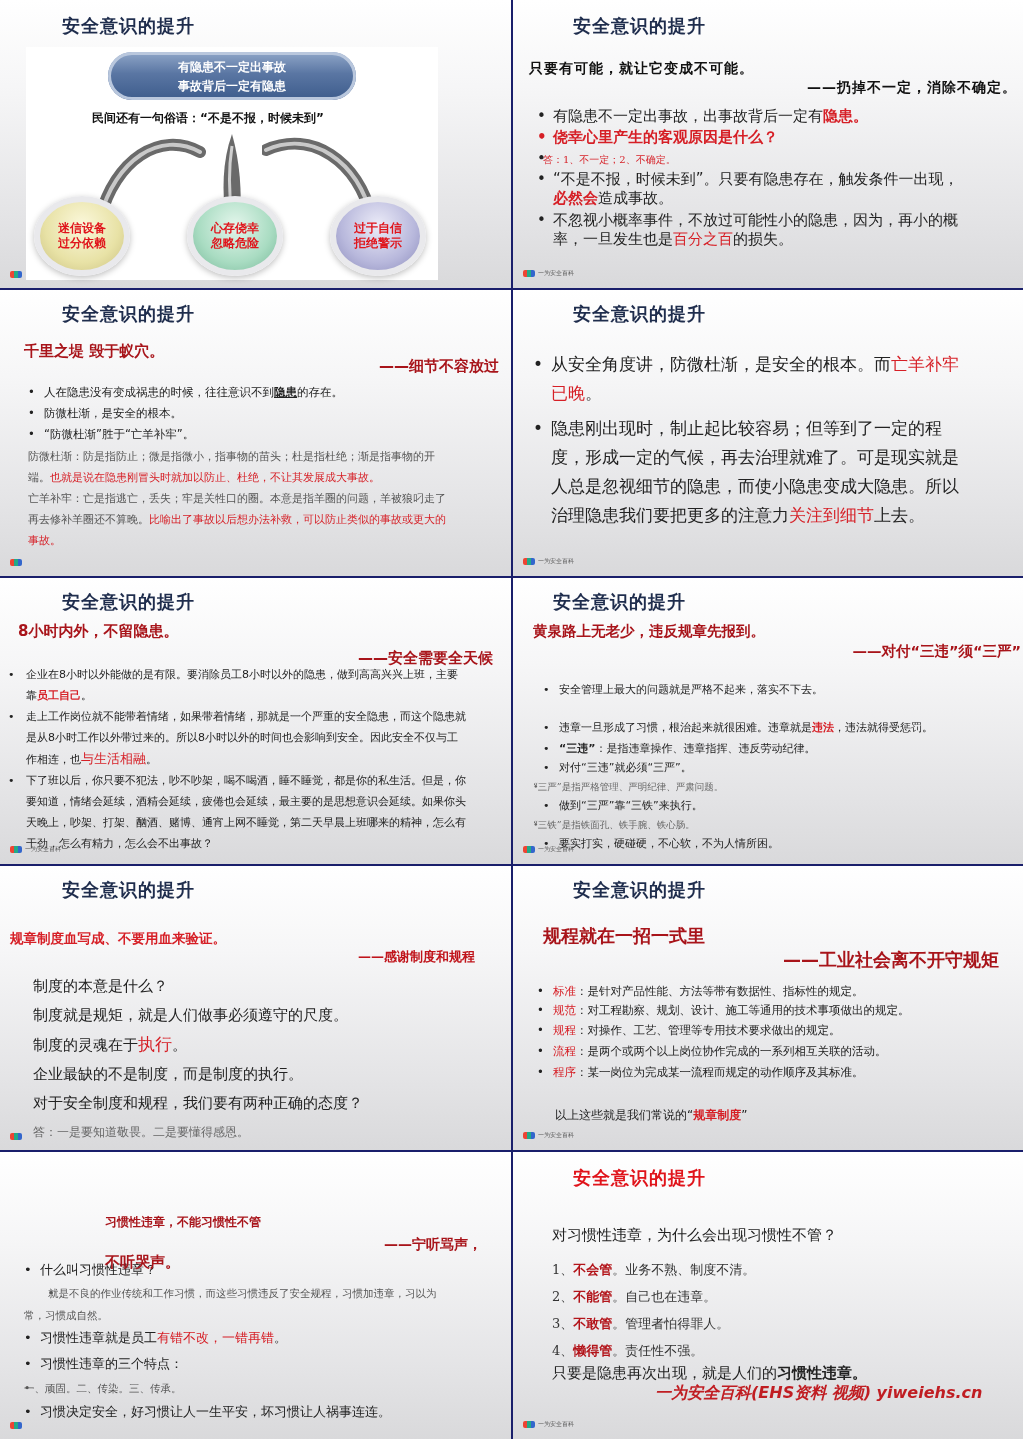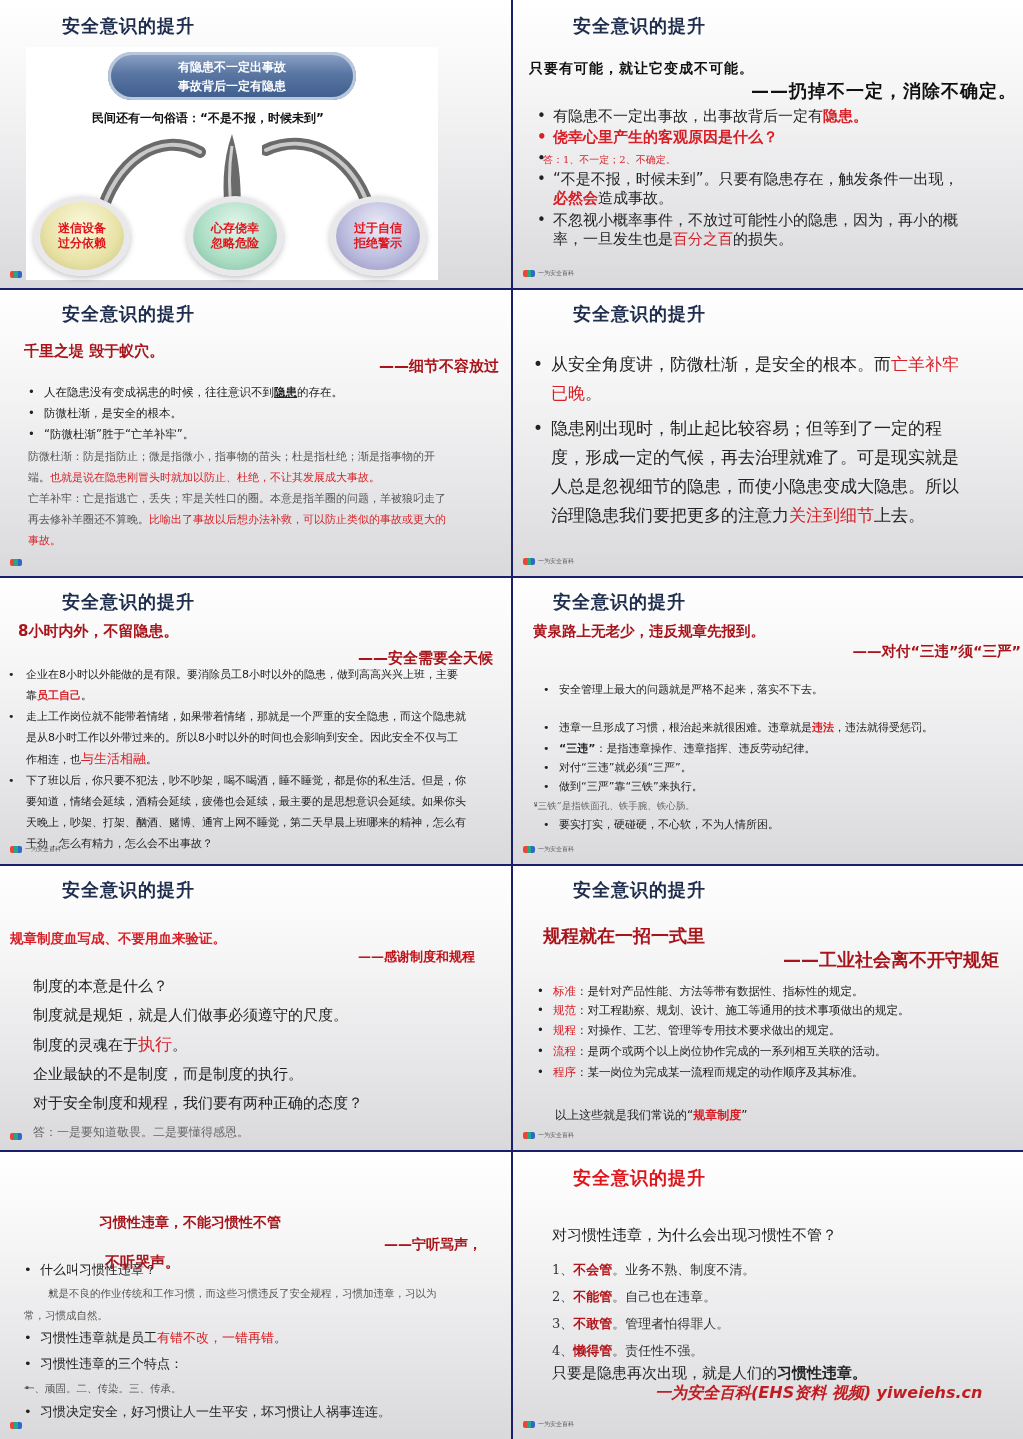--- a/index.html
+++ b/index.html
@@ -79,21 +79,21 @@
         </div>
     </div>
     <div class="footer-logo">
         <span class="mark"></span>
       </div>
   </div>
 
   <div class="slide" style="left:513px;top:0;width:510px;height:288px;">
     <div class="title" style="left:60px;top:14px;">安全意识的提升</div>
     <div style="position:absolute;left:16px;top:60px;font-size:14px;font-weight:bold;color:#111;letter-spacing:1px;">只要有可能，就让它变成不可能。</div>
-    <div style="position:absolute;right:6px;top:79px;font-size:18px;font-weight:bold;color:#111;letter-spacing:1px;">——扔掉不一定，消除不确定。</div>
+    <div style="position:absolute;right:6px;top:79px;font-size:14px;font-weight:bold;color:#111;letter-spacing:1px;">——扔掉不一定，消除不确定。</div>
     <ul class="bul" style="left:24px;top:106px;width:430px;font-size:15px;line-height:21px;">
       <li><span>有隐患不一定出事故，出事故背后一定有</span><span class="red b">隐患。</span></li>
       <li class="red b">侥幸心里产生的客观原因是什么？</li>
       <li style="padding-left:6px;" class="serif"><span class="red" style="font-size:10px;">答：1、不一定；2、不确定。</span></li>
       <li style="line-height:19px;"><span>“不是不报，时候未到”。只要有隐患存在，触发条件一出现，</span><span class="red b">必然会</span><span>造成事故。</span></li>
       <li style="line-height:19px;margin-top:3px;"><span>不忽视小概率事件，不放过可能性小的隐患，因为，再小的概率，一旦发生也是</span><span class="red">百分之百</span><span>的损失。</span></li>
     </ul>
     <div class="footer-logo">
         <span class="mark"></span>
         <span>一为安全百科</span>
@@ -151,20 +151,21 @@
 
   <div class="slide" style="left:513px;top:578px;width:510px;height:286px;">
     <div class="title" style="left:40px;top:12px;">安全意识的提升</div>
     <div class="hl" style="left:20px;top:44px;font-size:14.5px;">黄泉路上无老少，违反规章先报到。</div>
     <div class="hl" style="left:8px;top:63px;width:500px;text-align:right;font-size:14.5px;line-height:20px;">——对付“三违”须“三严”</div>
     <ul class="bul" style="left:30px;top:102px;width:420px;font-size:11px;line-height:19px;">
       <li>安全管理上最大的问题就是严格不起来，落实不下去。</li>
       <li style="line-height:16px;margin-bottom:3px;margin-top:21px;"><span>违章一旦形成了习惯，根治起来就很困难。违章就是</span><span class="red b">违法</span><span>，违法就得受惩罚。</span></li>
       <li><span class="b">“三违”</span><span>：是指违章操作、违章指挥、违反劳动纪律。</span></li>
       <li>对付“三违”就必须“三严”。</li>
+      <li class="serif" style="padding-left:0;margin-left:-10px;font-size:9.5px;color:#666;"><span>“三严”是指严格管理、严明纪律、严肃问题。</span></li>
       <li>做到“三严”靠“三铁”来执行。</li>
       <li class="serif" style="padding-left:0;margin-left:-10px;font-size:9.5px;color:#666;"><span>“三铁”是指铁面孔、铁手腕、铁心肠。</span></li>
       <li>要实打实，硬碰硬，不心软，不为人情所困。</li>
     </ul>
     <div class="footer-logo">
         <span class="mark"></span>
         <span>一为安全百科</span>
       </div>
   </div>
 
@@ -201,21 +202,21 @@
     <div style="position:absolute;left:42px;top:241px;font-size:12px;color:#222;"><span>以上这些就是我们常说的“</span><span class="red b">规章制度</span><span>”</span></div>
     <div class="footer-logo">
         <span class="mark"></span>
         <span>一为安全百科</span>
       </div>
   </div>
 
   <div class="hline" style="top:1150px;"></div>
 
   <div class="slide" style="left:0;top:1152px;width:511px;height:287px;">
-    <div class="hl" style="left:99px;top:62px;font-size:14px;">习惯性违章，不能习惯性不管</div>
+    <div class="hl" style="left:105px;top:62px;font-size:12px;">习惯性违章，不能习惯性不管</div>
     <div class="hl" style="left:384px;top:84px;font-size:14px;white-space:nowrap;">——宁听骂声，</div>
     <div class="hl" style="left:105px;top:101px;font-size:15px;z-index:2;">不听哭声。</div>
     <ul class="bul" style="left:24px;top:106px;width:420px;font-size:13px;line-height:24px;">
       <li>什么叫习惯性违章？</li>
       <li class="serif" style="padding-left:0;font-size:10.5px;line-height:22px;color:#555;text-indent:24px;margin-left:0px;"><span>就是不良的作业传统和工作习惯，而这些习惯违反了安全规程，习惯加违章，习以为常，习惯成自然。</span></li>
       <li><span>习惯性违章就是员工</span><span class="red">有错不改，一错再错</span><span>。</span></li>
       <li style="margin-top:2px;">习惯性违章的三个特点：</li>
       <li class="serif" style="padding-left:0;font-size:10.5px;color:#555;"><span>一、顽固。二、传染。三、传承。</span></li>
       <li>习惯决定安全，好习惯让人一生平安，坏习惯让人祸事连连。</li>
     </ul>

